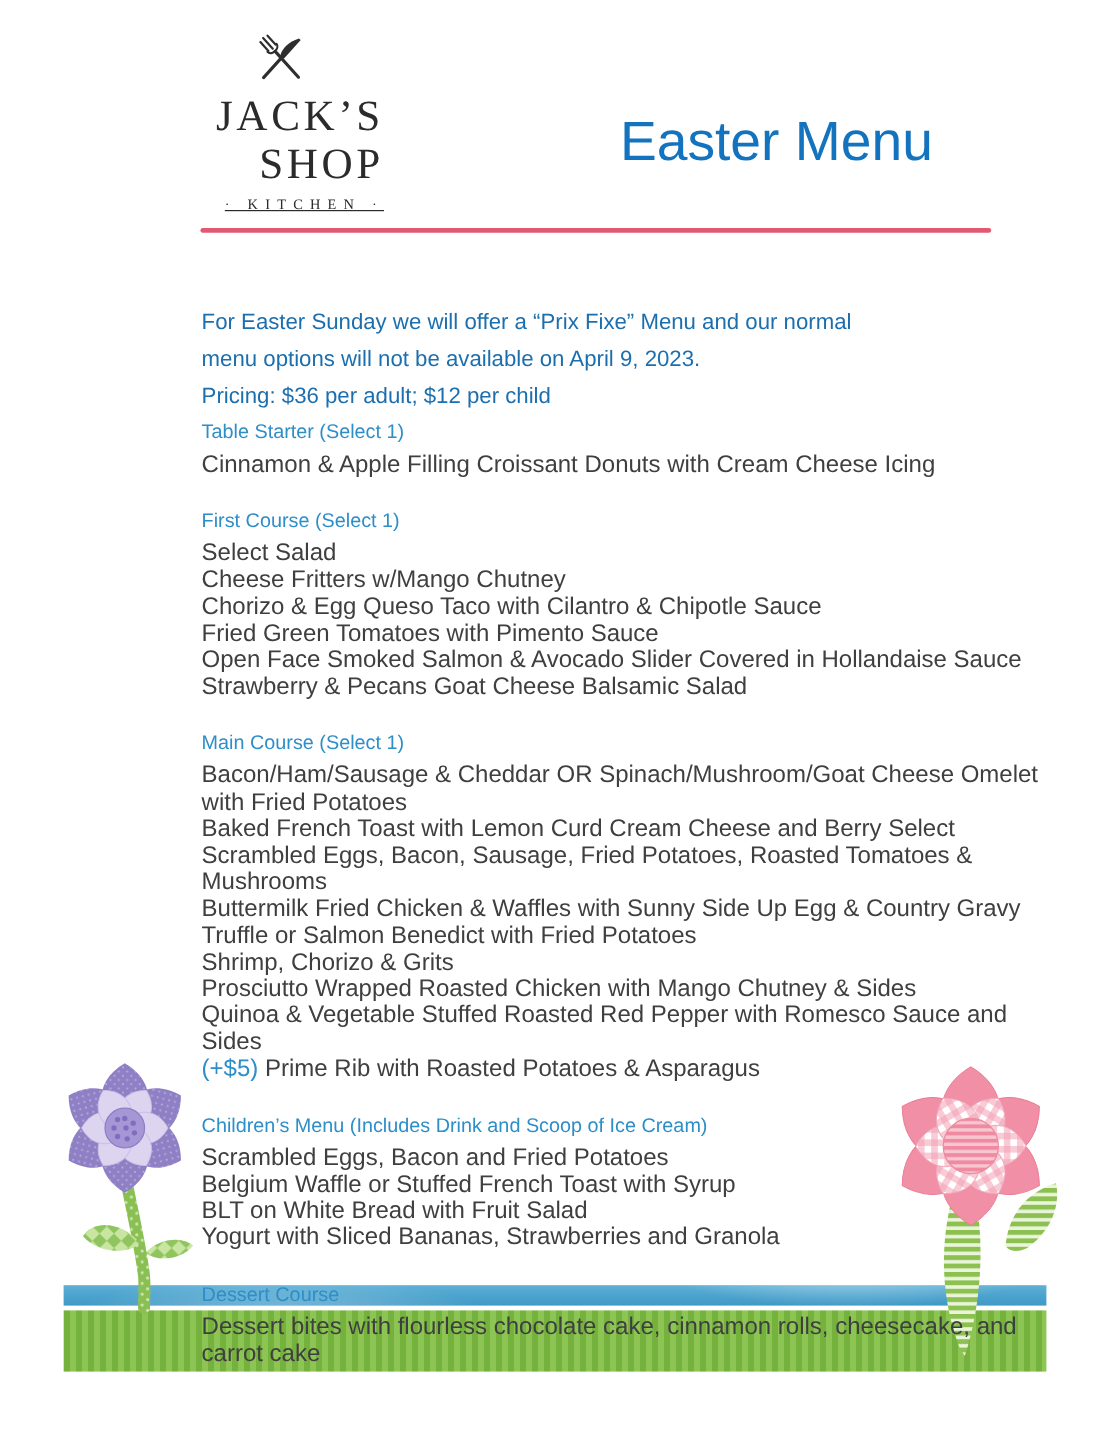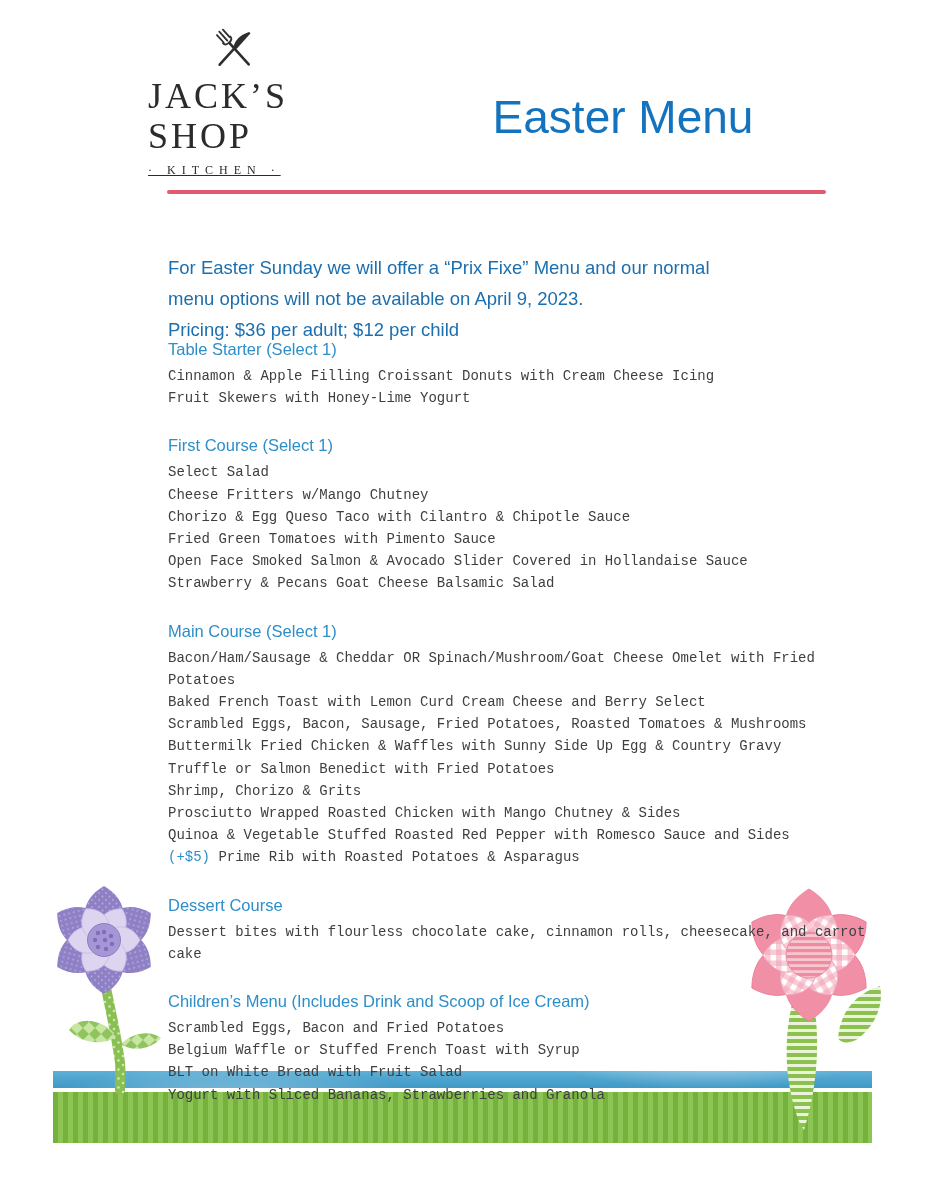--- a/index.html
+++ b/index.html
@@ -2,40 +2,40 @@
 <html style="--title-blue: #1373be; --heading-blue: #2d8ec8; --intro-blue: #1c6fae; --body-text: #3f3f3f; --divider-pink: #e25972; --logo-ink: #2b2b2b; --water-blue: #4aa2cd; --grass-green: #74b23d; --grass-green-light: #8cc553;"><head>
 <meta charset="utf-8">
 <style>
   html,body { margin:0; padding:0; background:#ffffff; }
   .page {
     position:relative; width:927px; height:1200px; background:#fff;
     overflow:hidden; font-family:"Liberation Sans", sans-serif;
   }
 
   
-  .logo { position:absolute; left:148px; top:26px; width:172px; text-align:left; color:var(--logo-ink,#2b2b2b); }
+  .logo { position:absolute; left:148px; top:26px; width:172px; text-align:right; color:var(--logo-ink,#2b2b2b); }
   .logo-icon { display:block; margin:0 auto 2px; }
   .logo-name { font-family:"Liberation Serif", serif; font-size:36px; line-height:40px; letter-spacing:3px; font-weight:400; }
   .logo-tagline { font-family:"Liberation Serif", serif; font-size:12px; letter-spacing:6px; margin-top:7px;text-decoration:underline; }
 
   .page-title {
-    position:absolute; left:448px; top:90px; width:350px; text-align:center;
+    position:absolute; left:472px; top:90px; width:350px; text-align:center;
     font-size:46px; font-weight:400; color:var(--title-blue,#1373be); white-space:nowrap;
   }
 
   .divider { position:absolute; left:167px; top:190px; width:659px; height:4px; border-radius:2px; background:var(--divider-pink,#e25972); }
 
   
   .intro { position:absolute; left:168px; top:212px; width:690px; font-size:18.5px; line-height:31px; color:var(--intro-blue,#1c6fae);margin-top:40px; }
 
   
   .menu-sections { position:absolute; left:168px; top:337px; width:700px; z-index:4; }
   .section-heading { font-size:16.5px; line-height:24px; color:var(--heading-blue,#2d8ec8); margin:24px 0 4px; }
-  .menu-section:first-child .section-heading { margin-top:0; }
-  .menu-item { font-size:14px; line-height:22.2px; color:var(--body-text,#404040);font-family:Liberation Mono, monospace; }
+  .menu-section:first-child .section-heading { margin-top:11px; }
+  .menu-item { font-size:20px; line-height:22.2px; color:var(--body-text,#404040); }
   .price-note { color:var(--heading-blue,#2d8ec8); }
 
   
   .band-water {
     position:absolute; left:53px; top:1071px; width:819px; height:17px; z-index:1;
     background-image:
       radial-gradient(300px 60px at 22% 170%, rgba(255,255,255,.38), transparent 60%),
       radial-gradient(280px 55px at 80% -70%, rgba(255,255,255,.42), transparent 55%),
       linear-gradient(180deg, #5fb0d6 0%, #4aa2cd 55%, #4199c6 100%);
   }
@@ -80,21 +80,20 @@
   <div class="intro">
     <div>For Easter Sunday we will offer a “Prix Fixe” Menu and our normal</div>
     <div>menu options will not be available on April 9, 2023.</div>
     <div>Pricing: $36 per adult; $12 per child</div>
   </div>
 
   <div class="menu-sections">
       <div class="menu-section">
         <div class="section-heading">Table Starter (Select 1)</div>
         <div class="menu-item">Cinnamon &amp; Apple Filling Croissant Donuts with Cream Cheese Icing</div>
-        <div class="menu-item">Fruit Skewers with Honey-Lime Yogurt</div>
       </div>
       <div class="menu-section">
         <div class="section-heading">First Course (Select 1)</div>
         <div class="menu-item">Select Salad</div>
         <div class="menu-item">Cheese Fritters w/Mango Chutney</div>
         <div class="menu-item">Chorizo &amp; Egg Queso Taco with Cilantro &amp; Chipotle Sauce</div>
         <div class="menu-item">Fried Green Tomatoes with Pimento Sauce</div>
         <div class="menu-item">Open Face Smoked Salmon &amp; Avocado Slider Covered in Hollandaise Sauce</div>
         <div class="menu-item">Strawberry &amp; Pecans Goat Cheese Balsamic Salad</div>
       </div>
@@ -104,29 +103,29 @@
         <div class="menu-item">Baked French Toast with Lemon Curd Cream Cheese and Berry Select</div>
         <div class="menu-item">Scrambled Eggs, Bacon, Sausage, Fried Potatoes, Roasted Tomatoes &amp; Mushrooms</div>
         <div class="menu-item">Buttermilk Fried Chicken &amp; Waffles with Sunny Side Up Egg &amp; Country Gravy</div>
         <div class="menu-item">Truffle or Salmon Benedict with Fried Potatoes</div>
         <div class="menu-item">Shrimp, Chorizo &amp; Grits</div>
         <div class="menu-item">Prosciutto Wrapped Roasted Chicken with Mango Chutney &amp; Sides</div>
         <div class="menu-item">Quinoa &amp; Vegetable Stuffed Roasted Red Pepper with Romesco Sauce and Sides</div>
         <div class="menu-item"><span class="price-note">(+$5) </span>Prime Rib with Roasted Potatoes &amp; Asparagus</div>
       </div>
       <div class="menu-section">
-        <div class="section-heading">Dessert Course</div>
-        <div class="menu-item">Dessert bites with flourless chocolate cake, cinnamon rolls, cheesecake, and carrot cake</div>
-      </div>
-      <div class="menu-section">
         <div class="section-heading">Children’s Menu (Includes Drink and Scoop of Ice Cream)</div>
         <div class="menu-item">Scrambled Eggs, Bacon and Fried Potatoes</div>
         <div class="menu-item">Belgium Waffle or Stuffed French Toast with Syrup</div>
         <div class="menu-item">BLT on White Bread with Fruit Salad</div>
         <div class="menu-item">Yogurt with Sliced Bananas, Strawberries and Granola</div>
+      </div>
+      <div class="menu-section">
+        <div class="section-heading">Dessert Course</div>
+        <div class="menu-item">Dessert bites with flourless chocolate cake, cinnamon rolls, cheesecake, and carrot cake</div>
       </div>
     </div>
 
   <div class="band-water"></div>
   <div class="band-grass"></div>
 
   <svg class="flower-left" width="140" height="232" viewBox="0 0 140 232" aria-hidden="true">
     <defs>
       <pattern id="pDots" width="7" height="7" patternUnits="userSpaceOnUse">
         <circle cx="2" cy="2" r="0.9" fill="#ffffff" opacity="0.35"></circle>

